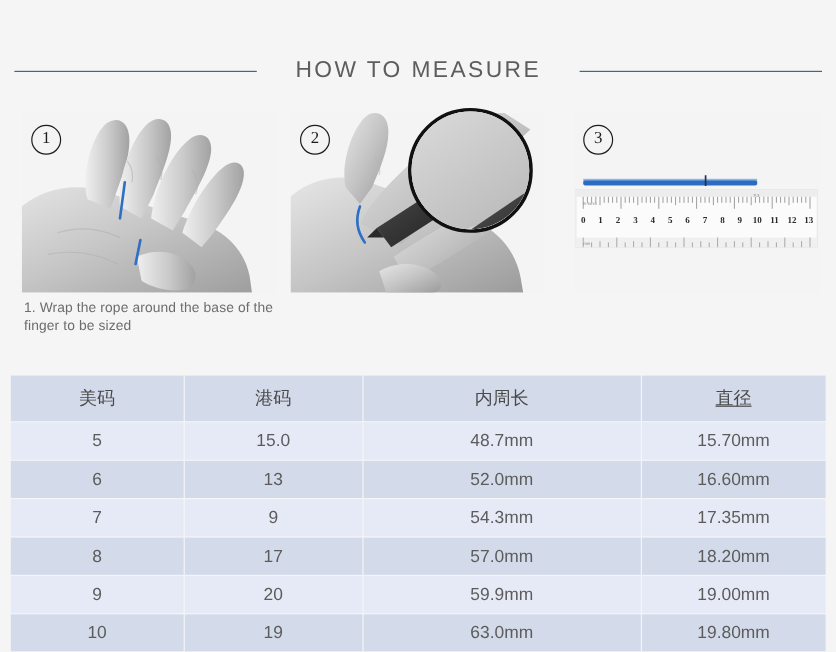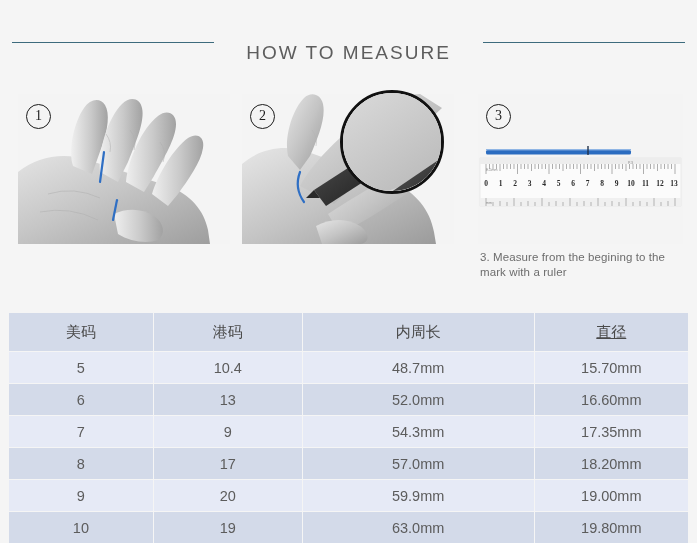--- a/index.html
+++ b/index.html
@@ -17,21 +17,21 @@
   }
 
   
   .title-block {
     position: absolute;
     left: 0;
     top: 42px;
     width: 697px;
     height: 34px;
     display: flex;
-    align-items: flex-start;
+    align-items: center;
     justify-content: center;
     gap: 16px;
   }
   .title-rule {
     height: 1px;
     background: #3d6b7d;
     flex: 1 1 auto;
   }
   .title-rule.left  { margin-left: 12px; margin-right: 16px; }
   .title-rule.right { margin-left: 16px; margin-right: 12px; }
@@ -213,20 +213,21 @@
           </g>
 
           <g stroke="#2f6fc4" stroke-width="2.2" stroke-linecap="round">
             <path d="M86,58 L82,88"></path>
             <path d="M99,106 L95,126"></path>
           </g>
         </svg>
       </div>
       <div class="badge">1</div>
     </div>
+    <div class="caption">1. Wrap the rope around the base of the finger to be sized</div>
   </div>
 
   <div class="step s2">
     <div class="photo">
       <div class="photo-inner">
         <svg class="hand-svg" width="212" height="150" viewBox="0 0 212 150">
           <defs>
             <linearGradient id="skin2" x1="0" y1="0" x2="1" y2="1">
               <stop offset="0%" stop-color="#e6e6e6"></stop>
               <stop offset="50%" stop-color="#c4c4c4"></stop>
@@ -362,37 +363,36 @@
           </g>
           <g fill="#8a8a8a" font-family="Liberation Sans, sans-serif" font-size="3.6">
             <text x="8" y="77">E-5mm</text>
             <text x="150" y="70">P.3</text>
             <text x="8" y="110">mm</text>
           </g>
         </svg>
       </div>
       <div class="badge">3</div>
     </div>
-    <div class="caption">3. Measure from the begining to the mark with a ruler</div>
   </div>
 </div>
 
 <table class="table">
   <thead>
     <tr>
       <th class="c1">美码</th>
       <th class="c2">港码</th>
       <th class="c3">内周长</th>
       <th class="c4">直径</th>
     </tr>
   </thead>
   <tbody>
     <tr class="row-a">
       <td>5</td>
-      <td>10.4</td>
+      <td>15.0</td>
       <td>48.7mm</td>
       <td>15.70mm</td>
     </tr>
     <tr class="row-b">
       <td>6</td>
       <td>13</td>
       <td>52.0mm</td>
       <td>16.60mm</td>
     </tr>
     <tr class="row-a">

